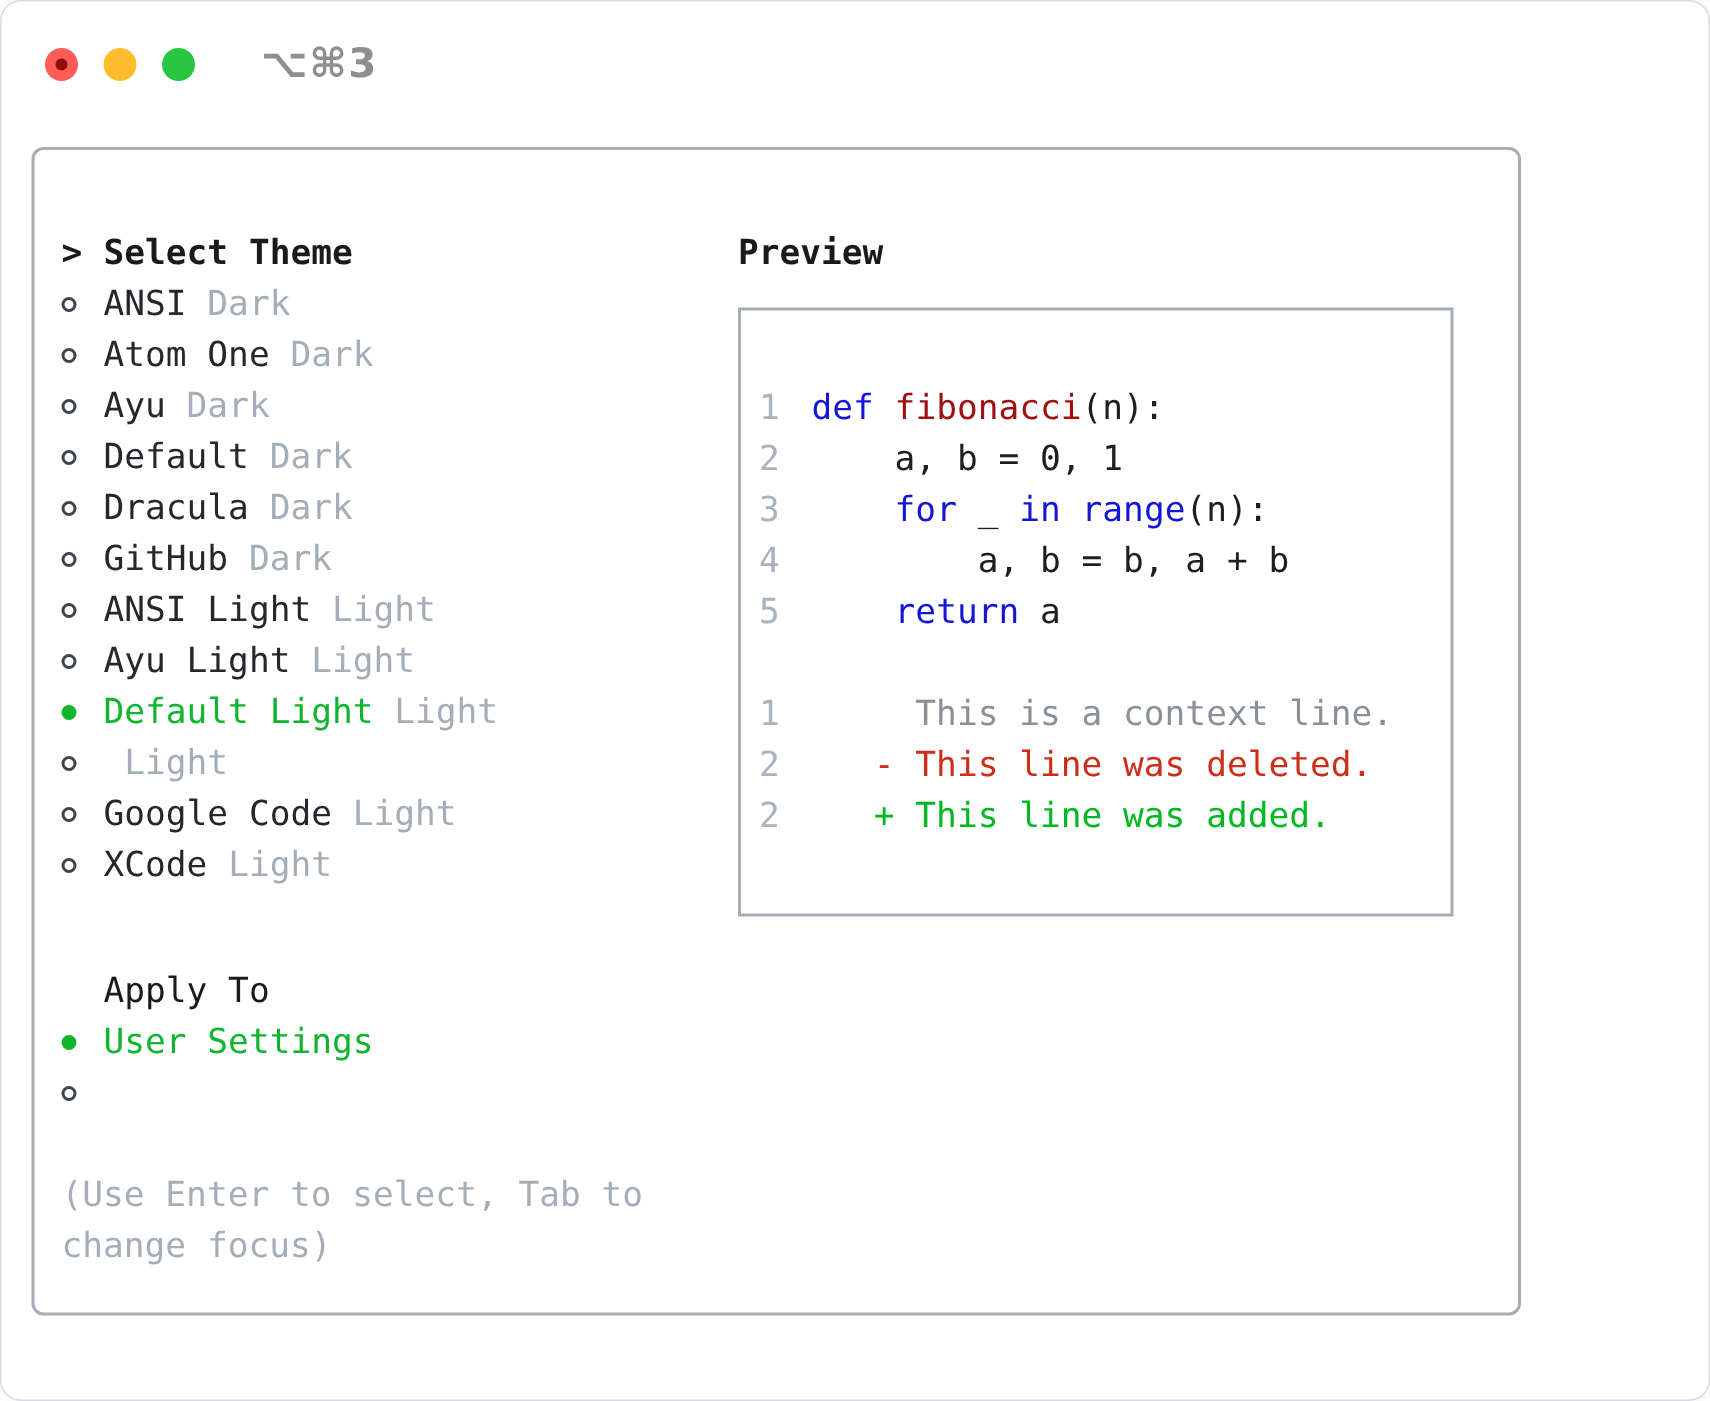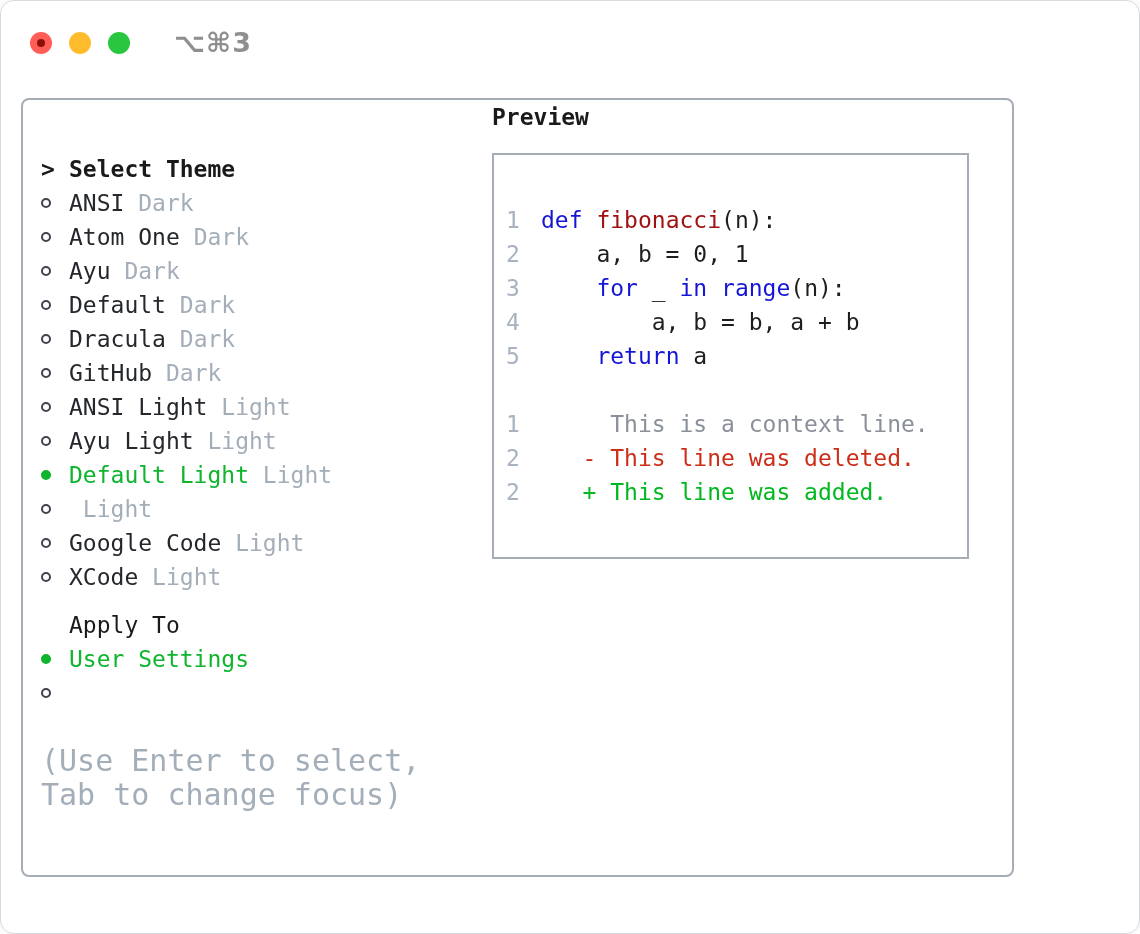--- a/index.html
+++ b/index.html
@@ -31,35 +31,35 @@
   .tl.red{background:var(--traffic-red);}
   .tl.yellow{background:var(--traffic-yellow);}
   .tl.green{background:var(--traffic-green);}
   .tl-dot{width:8px;height:8px;border-radius:50%;background:#8c0f0a;}
   .wtitle{margin-left:27px;font-family:"DejaVu Sans","Liberation Sans",sans-serif;
           font-size:27px;font-weight:bold;color:var(--titlebar-gray);letter-spacing:1px;}
   
   .panel{position:absolute;left:20px;top:97px;width:993px;height:779px;
          border:2px solid var(--border-gray);border-radius:8px;display:flex;background:#fff;}
   .left{padding:52px 0 0 18px;width:469px;flex:none;}
-  .right{flex:1;}
+  .right{padding-top:52px;flex:1;}
   .row{display:flex;align-items:center;height:34px;font-size:23px;white-space:pre;}
   .marker{width:28px;flex:none;display:flex;align-items:center;}
   .cursor{font-weight:bold;color:#1a1a1a;}
   .header-text{font-weight:bold;color:#1a1a1a;}
   .radio{width:10px;height:10px;border:2px solid #3e434e;border-radius:50%;display:inline-block;}
   .radio.sel{background:var(--accent-green);border-color:var(--accent-green);}
   .tname{color:var(--text-dark);}
   .theme-row.sel .tname{color:var(--accent-green);}
   .tvariant{color:var(--dim-gray);margin-left:1ch;}
-  .apply-section{margin-top:14px;}
+  .apply-section{margin-top:50px;}
   .apply-label{color:#1a1a1a;}
   .apply-row.sel .aname{color:var(--accent-green);}
   .aname{color:var(--text-dark);}
-  .hint{margin-top:34px;width:420px;font-size:30px;line-height:34px;color:var(--dim-gray);}
+  .hint{margin-top:34px;width:420px;font-size:23px;line-height:34px;color:var(--dim-gray);}
   
   .preview-box{margin-top:19px;width:477px;height:406px;border:2px solid var(--border-gray);
                background:#fff;padding:48px 0 0 12px;overflow:hidden;}
   .cline{display:flex;height:34px;align-items:center;font-size:23px;}
   .lnum{width:35px;flex:none;color:var(--line-number-gray);}
   .ccontent{white-space:pre;text-align:center;}
   .tok-plain{color:#1e1e1e;}
   .tok-keyword{color:var(--keyword-blue);}
   .tok-function{color:var(--function-red);}
   .tok-context{color:var(--context-gray);}

